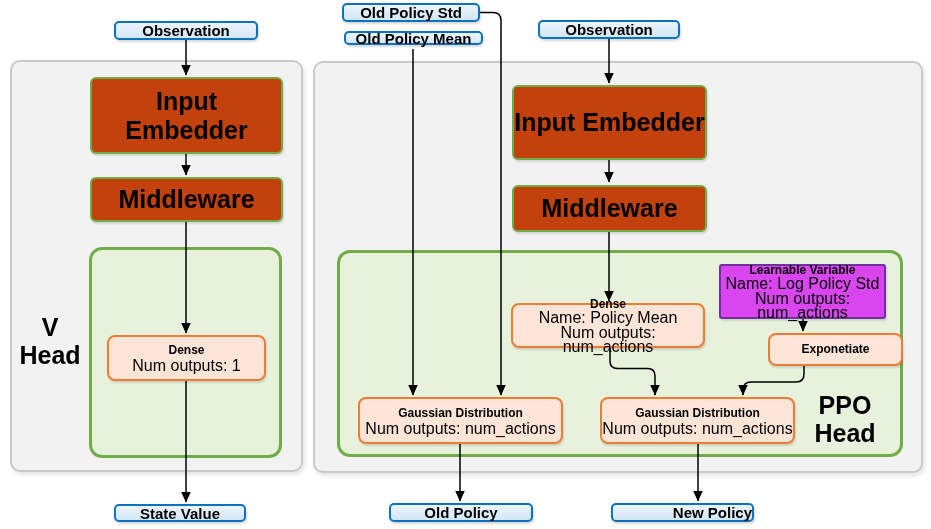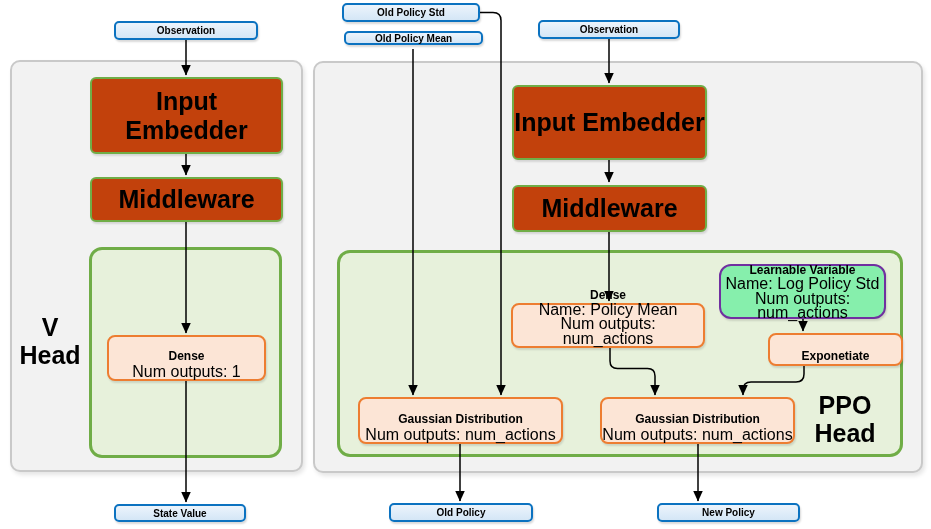--- a/index.html
+++ b/index.html
@@ -6,26 +6,26 @@
   #canvas{position:relative;width:931px;height:529px;background:#ffffff;overflow:hidden;}
 
   .panel{position:absolute;background:#f2f2f2;border:2px solid #c9c9c9;border-radius:10px;
          box-shadow:2px 3px 4px rgba(0,0,0,0.10);box-sizing:border-box;}
   .gcontainer{position:absolute;background:#e7f1db;border:3px solid #70ad47;border-radius:13px;
          box-sizing:border-box;}
 
   .node{position:absolute;display:flex;flex-direction:column;align-items:center;justify-content:center;
         box-sizing:border-box;text-align:center;color:#000;}
   .blue{background:linear-gradient(180deg,#ecf4fc 0%,#d4e6f6 100%);border:2.5px solid #0b72c0;
-        border-radius:5px;font-weight:bold;font-size:10px;box-shadow:1px 2px 2px rgba(0,0,0,0.15);}
+        border-radius:5px;font-weight:bold;font-size:15px;box-shadow:1px 2px 2px rgba(0,0,0,0.15);}
   .green{background:#c2410c;border:2.5px solid #70ad47;border-radius:6px;
         font-weight:bold;font-size:25px;box-shadow:1px 2px 2px rgba(0,0,0,0.12);}
   .orange{background:#fce5d6;border:2.5px solid #ed7d31;border-radius:8px;
-        box-shadow:1px 2px 2px rgba(0,0,0,0.12);justify-content:flex-end;}
-  .purple{background:#86efac;border:2.5px solid #7030a0;border-radius:12px;
+        box-shadow:1px 2px 2px rgba(0,0,0,0.12);}
+  .purple{background:#d946ef;border:2.5px solid #7030a0;border-radius:3px;
         box-shadow:1px 2px 2px rgba(0,0,0,0.12);}
   .title{font-weight:bold;font-size:12px;line-height:15px;}
   .detail{font-size:16px;line-height:15px;}
   .tight .title,.tight .detail{line-height:14.5px;}
   .headlabel{position:absolute;font-weight:bold;font-size:25px;line-height:28px;
         text-align:center;color:#000;}
   svg.connectors{position:absolute;left:0;top:0;pointer-events:none;}
 </style>
 </head>
 <body>
@@ -136,17 +136,17 @@
 
   <div class="headlabel" style="left:799px;top:391px;width:92px;">
     <div>PPO</div>
     <div>Head</div>
   </div>
 
   <div class="node blue" style="left:389px;top:503px;width:144px;height:19px;">
     <span>Old Policy</span>
   </div>
 
-  <div class="node blue" style="left:657px;top:503px;width:143px;height:19px;">
+  <div class="node blue" style="left:611px;top:503px;width:143px;height:19px;align-items:flex-end;">
     <span>New Policy</span>
   </div>
 
 </div>
 
 </body></html>

